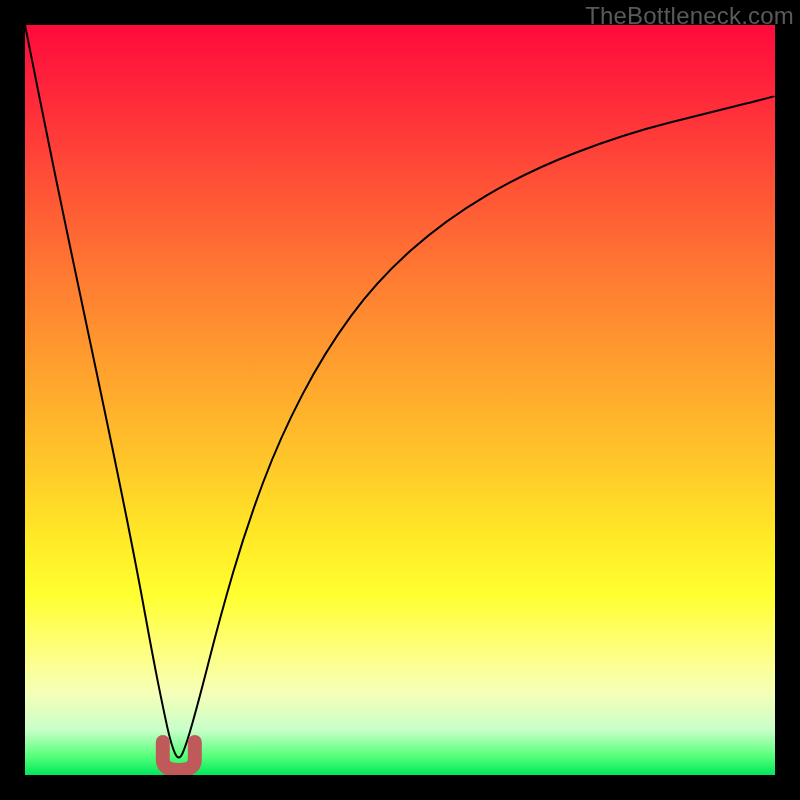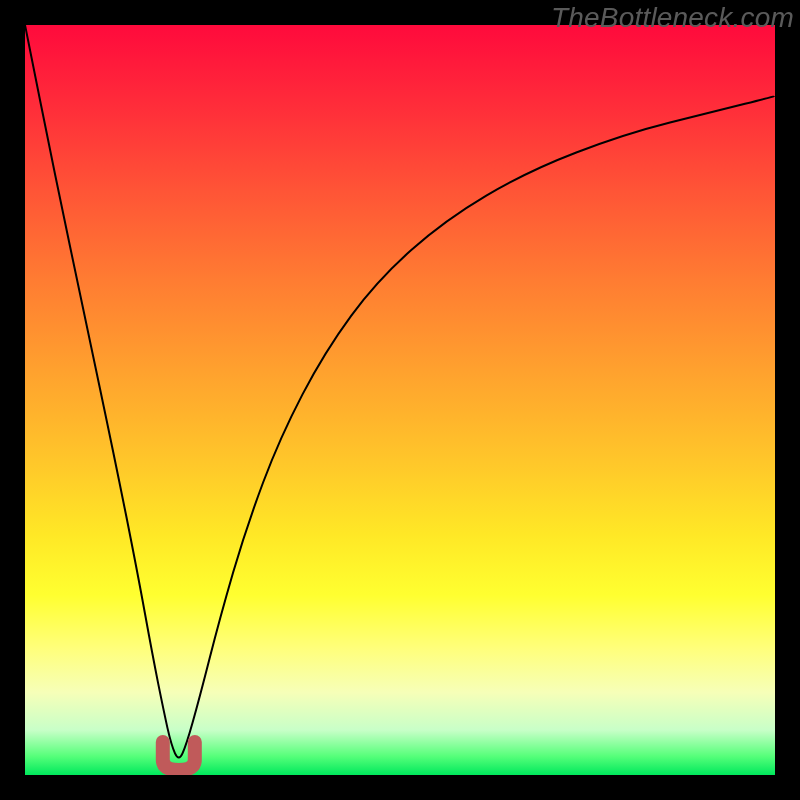--- a/index.html
+++ b/index.html
@@ -48,25 +48,24 @@
       #c8ffc8 94%,
       #56ff7a 97.5%,
       #00e85c 100%
     );
   }
   .watermark {
     position: absolute;
     top: 2px;
     right: 6px;
     color: #5a5a5a;
-    font-size: 28px;
+    font-size: 24px;
     font-weight: 500;
     letter-spacing: 0.2px;
     user-select: none;
-    font-style: italic;
   }
   svg.curve {
     position: absolute;
     left: 0;
     top: 0;
     width: 750px;
     height: 750px;
     display: block;
   }
   svg.curve path.main-curve {

